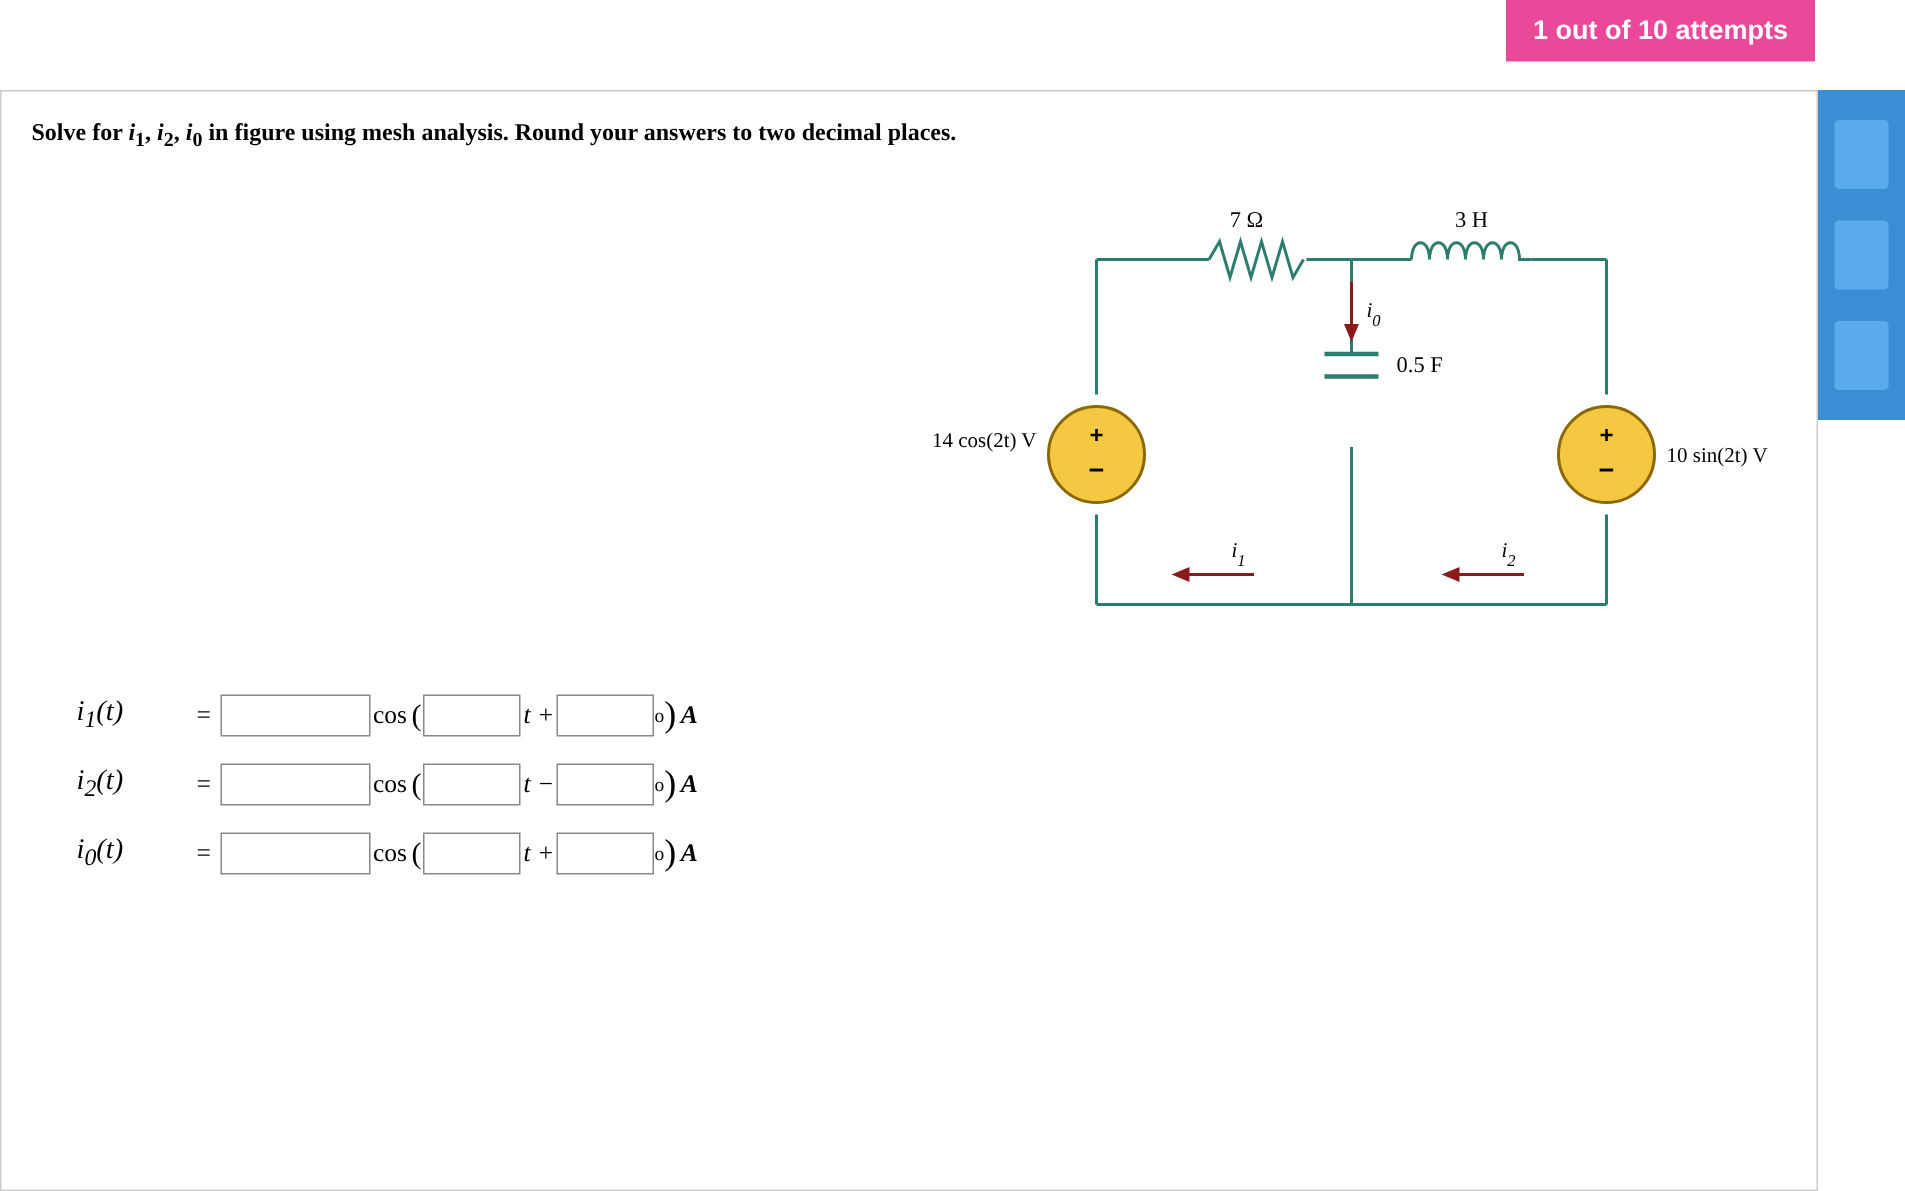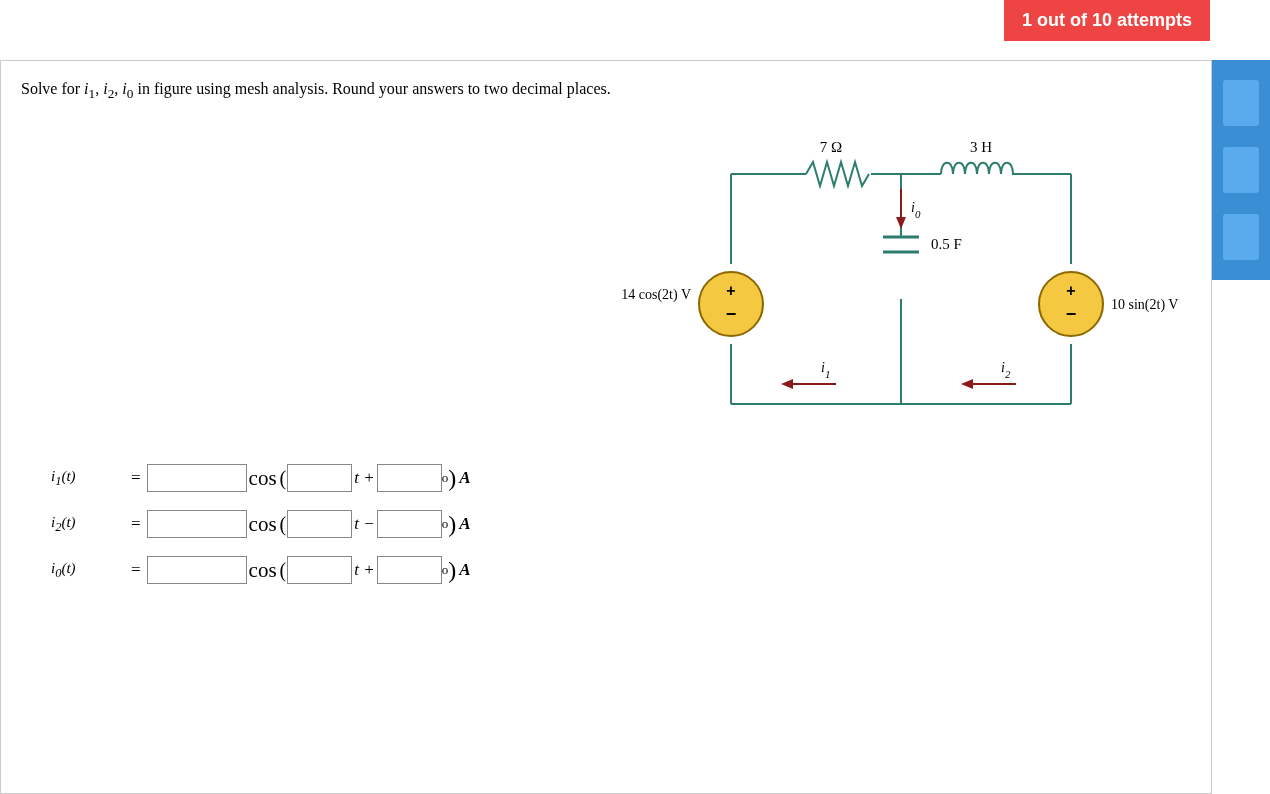--- a/index.html
+++ b/index.html
@@ -10,21 +10,21 @@
       height: 794px;
       position: relative;
       overflow: hidden;
     }
 
     
     .attempts-badge {
       position: absolute;
       top: 0;
       right: 60px;
-      background: #ef4444;
+      background: #ec4899;
       color: #fff;
       font-family: Arial, sans-serif;
       font-size: 18px;
       font-weight: bold;
       padding: 10px 18px;
       z-index: 10;
     }
 
     
     .side-panel {
@@ -54,21 +54,21 @@
       left: 0;
       right: 58px;
       bottom: 0;
       border: 1px solid #ccc;
       padding: 16px 20px;
     }
 
     
     .problem-statement {
       font-size: 16px;
-      font-weight: normal;
+      font-weight: bold;
       margin-bottom: 20px;
       line-height: 1.5;
     }
 
     
     .circuit-container {
       display: flex;
       justify-content: flex-end;
       margin-bottom: 30px;
     }
@@ -79,38 +79,38 @@
     }
     .answer-row {
       display: flex;
       align-items: center;
       margin-bottom: 18px;
       font-size: 17px;
     }
     .answer-row .label {
       width: 80px;
       font-style: italic;
-      font-size: 15px;
+      font-size: 19px;
     }
     .answer-row .eq {
       margin-right: 6px;
       font-size: 17px;
     }
     .answer-input {
       border: 1px solid #888;
       width: 100px;
       height: 28px;
       font-size: 14px;
       outline: none;
     }
     .answer-input.small {
       width: 65px;
     }
     .cos-text {
-      font-size: 21px;
+      font-size: 17px;
       margin: 0 2px;
     }
     .paren-open {
       font-size: 20px;
       margin: 0 1px;
     }
     .t-text {
       font-size: 17px;
       margin: 0 2px;
       font-style: italic;

